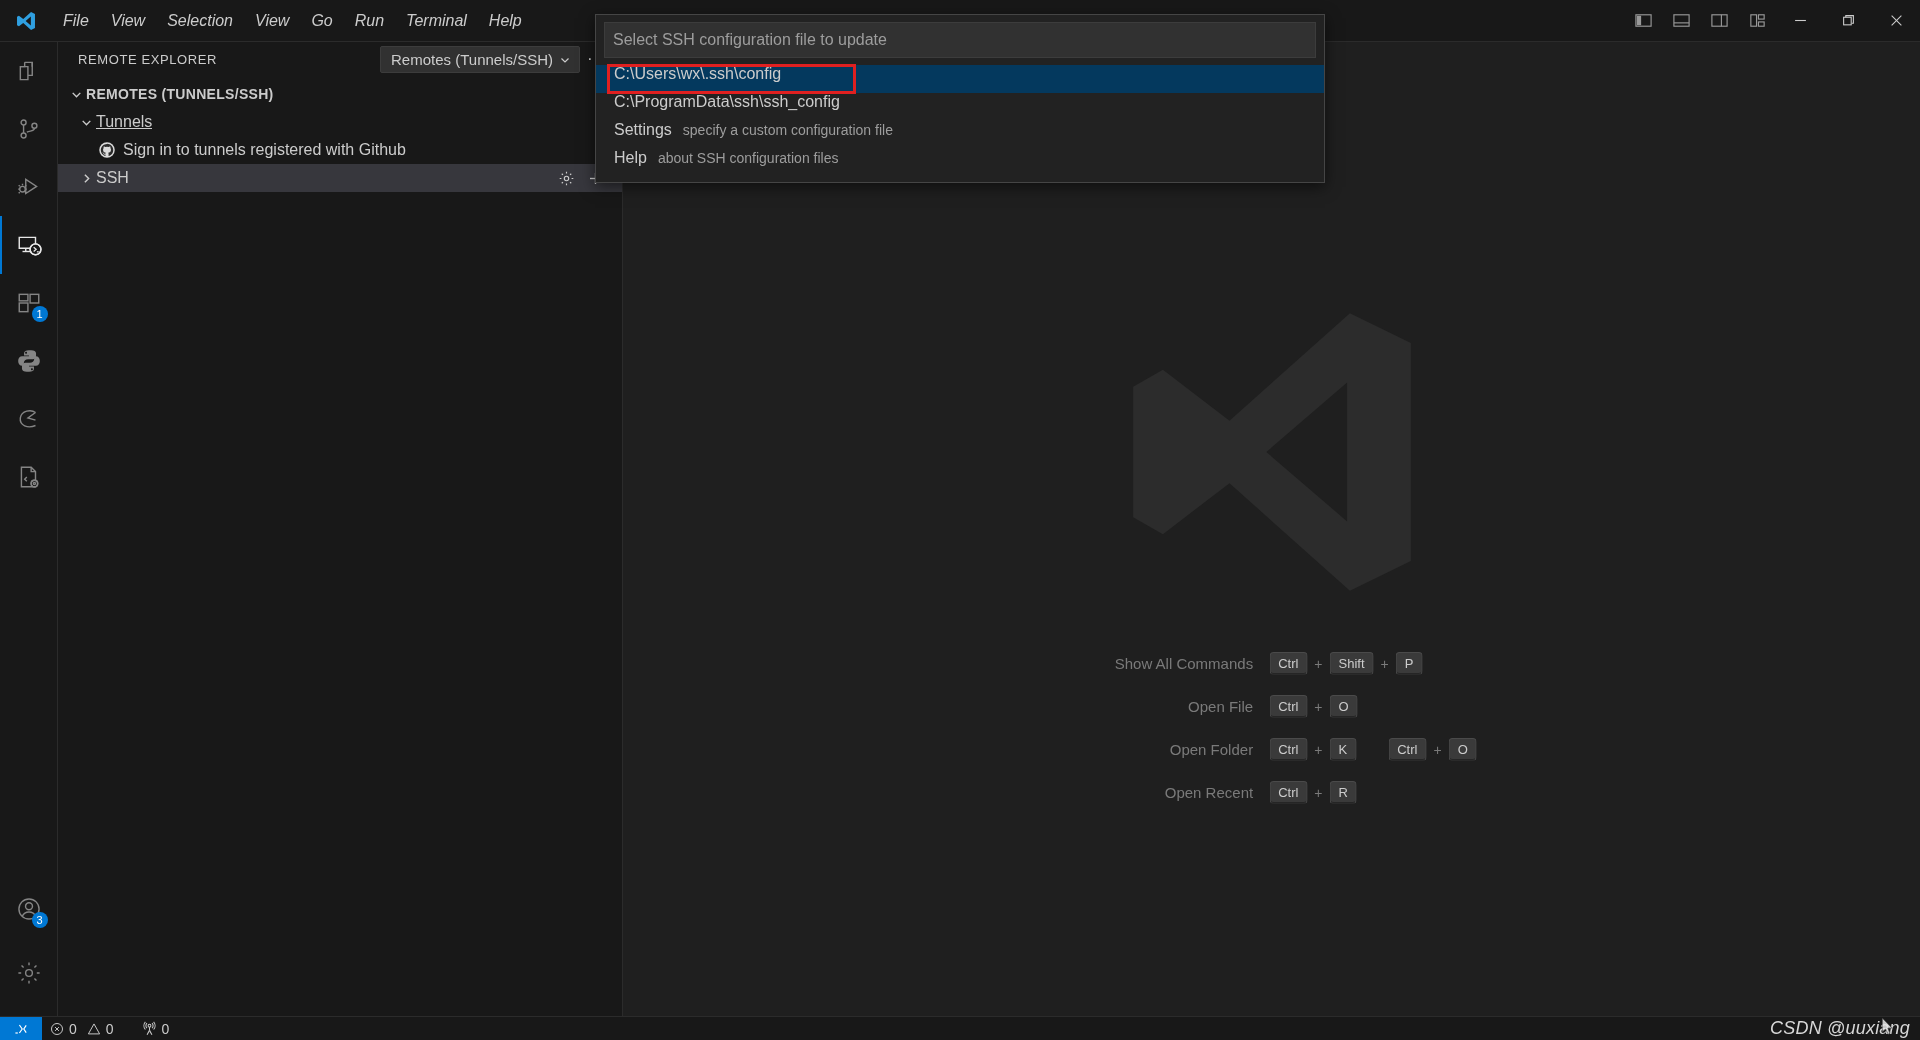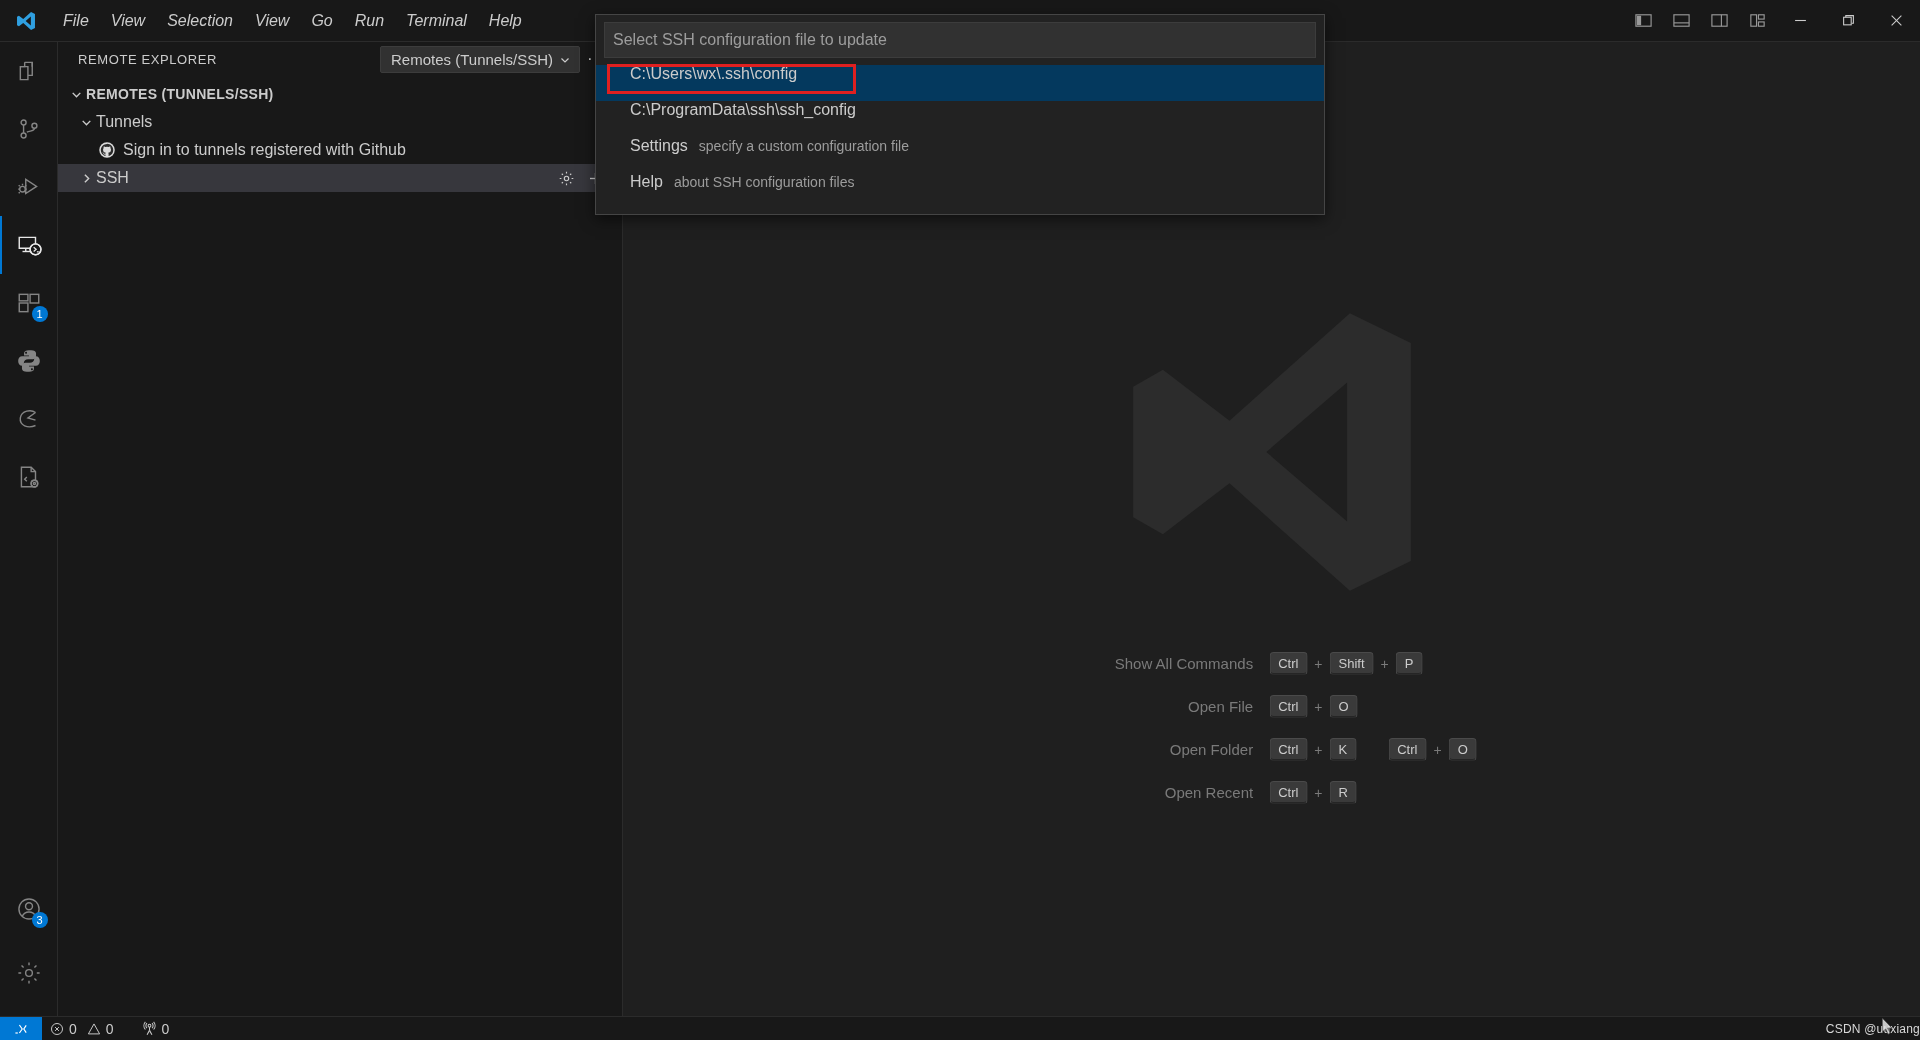--- a/index.html
+++ b/index.html
@@ -149,22 +149,22 @@
     padding: 7px 0 0 0;
   }
   .qp-input {
     margin: 0 8px 7px 8px; height: 36px;
     background: #313131; border: 1px solid #3c3c3c;
     display: flex; align-items: center; padding: 0 8px;
     font-size: 16px; color: #9d9d9d;
   }
   .qp-list { padding-bottom: 5px; }
   .qp-item {
-    height: 36px; display: flex; align-items: baseline;
-    padding: 0 8px 0 34px; font-size: 16px; color: #cccccc;
+    height: 28px; display: flex; align-items: baseline;
+    padding: 0 8px 0 18px; font-size: 16px; color: #cccccc;
     position: relative;
   }
   .qp-item.active { background: #04395e; }
   .qp-item .qp-desc { font-size: 14px; color: #9d9d9d; margin-left: 11px; }
   .qp-highlight {
     position: absolute; left: 11px; top: -1px; width: 249px; height: 30px;
     border: 3px solid #e02020; pointer-events: none;
   }
 
   
@@ -176,22 +176,23 @@
   .remote-indicator {
     background: #0078d4; height: 24px; width: 42px;
     display: flex; align-items: center; justify-content: center;
     color: #ffffff;
   }
   .sb-item {
     display: flex; align-items: center; gap: 5px; padding: 0 8px; height: 24px;
   }
   .sb-item:first-of-type { margin-left: 6px; }
   .csdn {
-    margin-left: auto; color: #d8d8d8; font-size: 12px;
+    margin-left: auto; padding-right: 10px; color: #d8d8d8; font-size: 18px;
     letter-spacing: 0.2px;
+    font-style: italic;
   }
   .cursor-ghost {
     position: absolute; right: 24px; bottom: 4px;
     width: 14px; height: 18px; opacity: 0.85;
   }
   svg { display: block; }
 </style>
 </head>
 <body>
 
@@ -370,21 +371,21 @@
 
       <div class="tree-row section" style="padding-left:8px;">
         <span class="twisty">
           <svg width="13" height="13" viewBox="0 0 12 12" fill="none" stroke="#ccc" stroke-width="1.3">
               <polyline points="2.5,4.5 6,8 9.5,4.5"></polyline>
             </svg>
         </span>
         <span class="row-label">REMOTES (TUNNELS/SSH)</span>
       </div>
 
-      <div class="tree-row" style="padding-left:18px;">
+      <div class="tree-row" style="padding-left:18px;text-decoration:underline;">
         <span class="twisty">
           <svg width="13" height="13" viewBox="0 0 12 12" fill="none" stroke="#ccc" stroke-width="1.3">
               <polyline points="2.5,4.5 6,8 9.5,4.5"></polyline>
             </svg>
         </span>
         <span class="row-label">Tunnels</span>
       </div>
 
 
       <div class="tree-row" style="padding-left:38px;">

